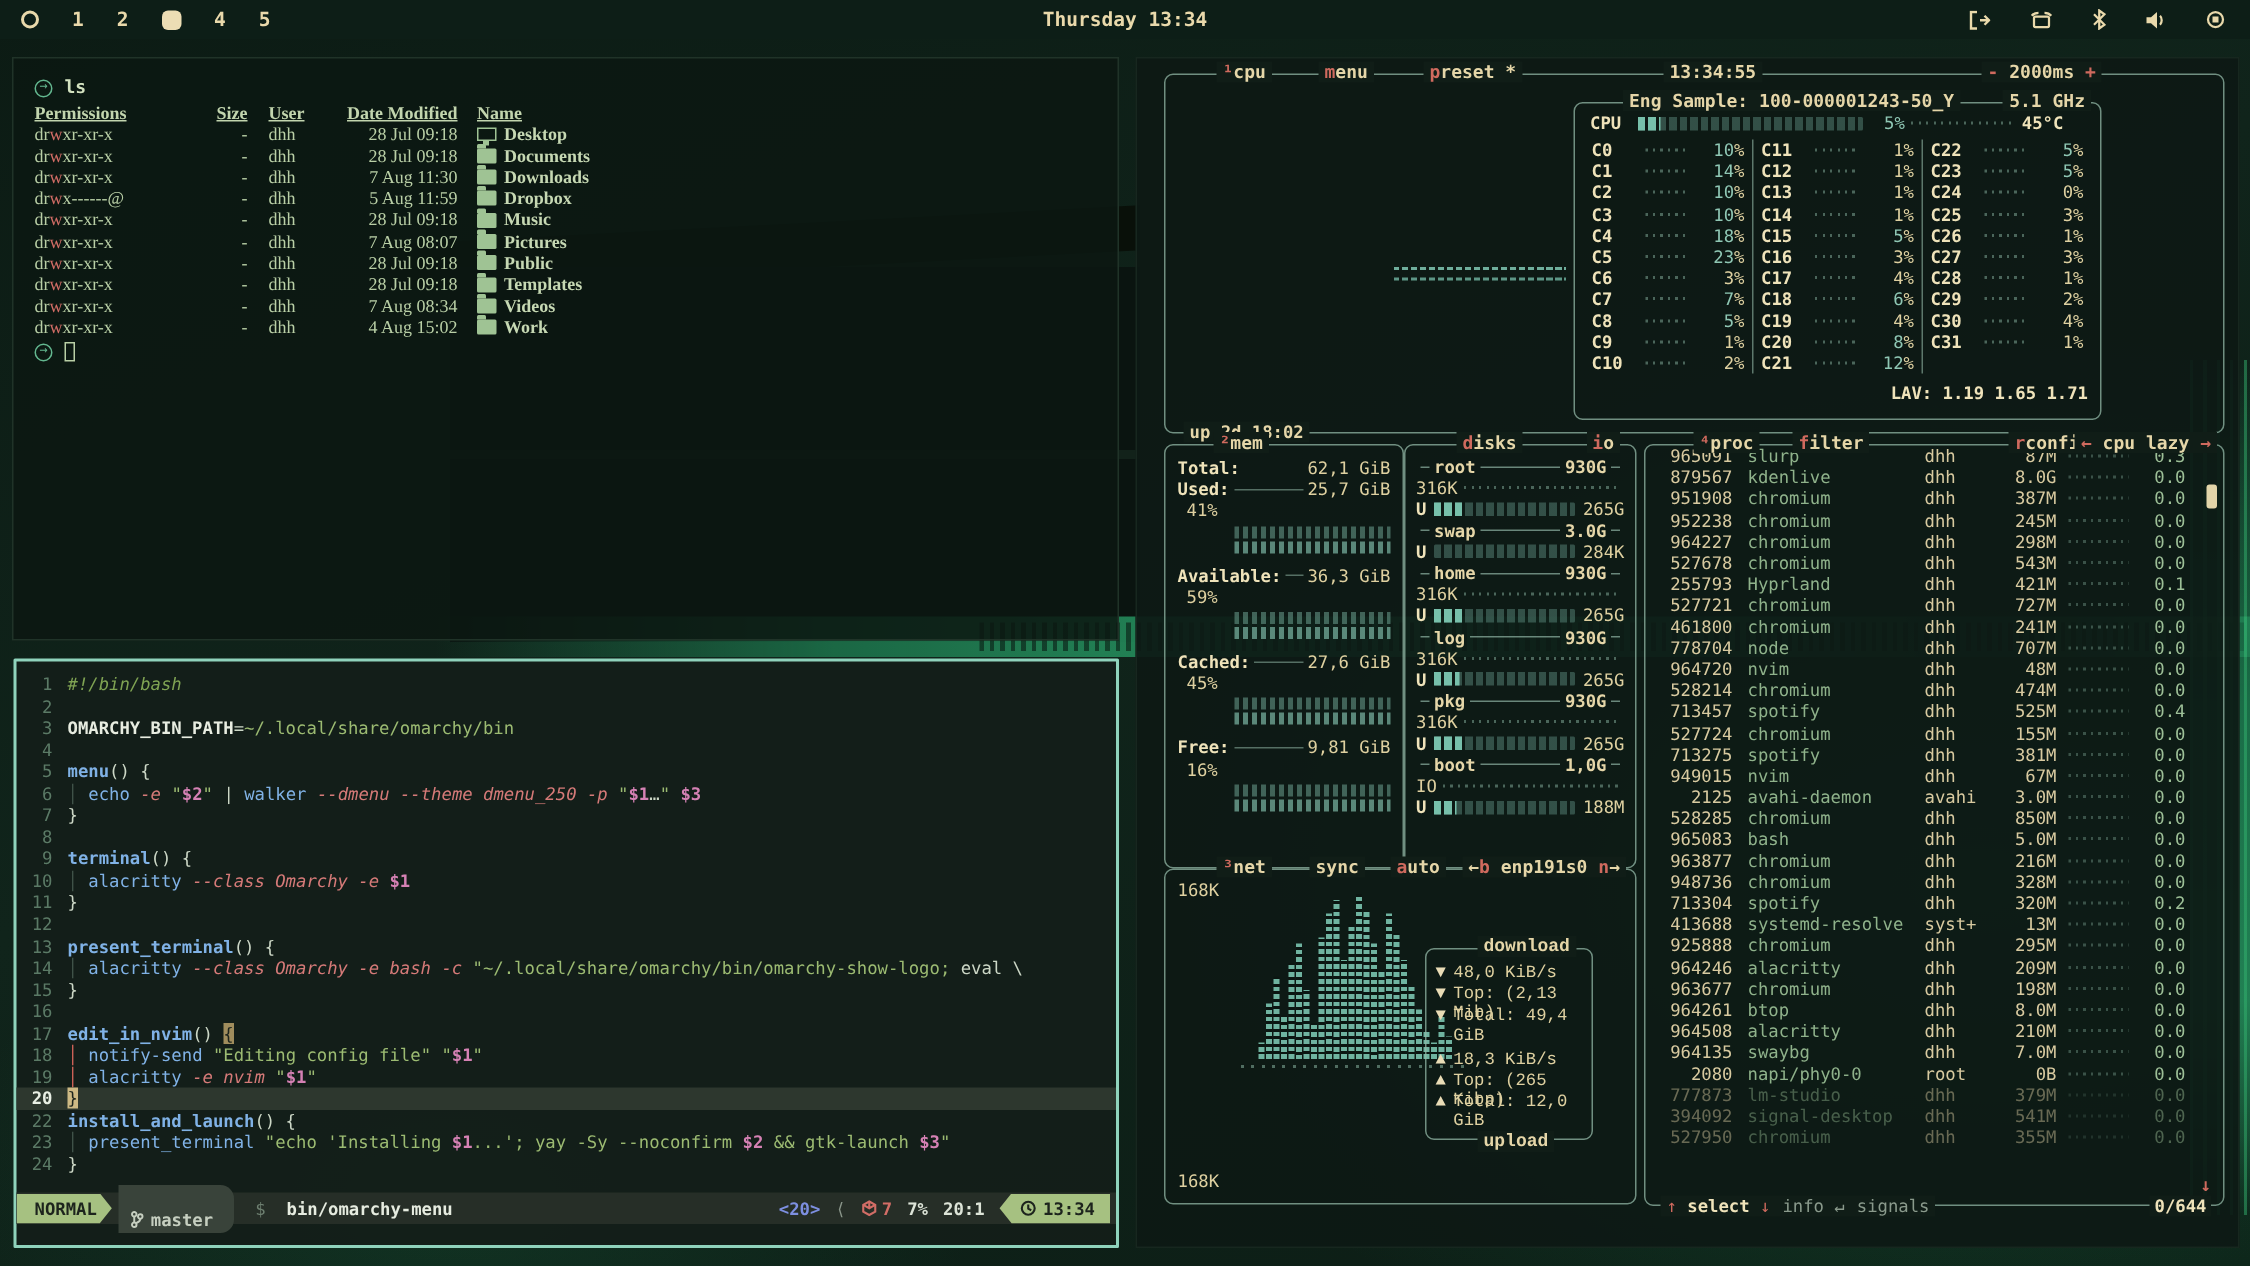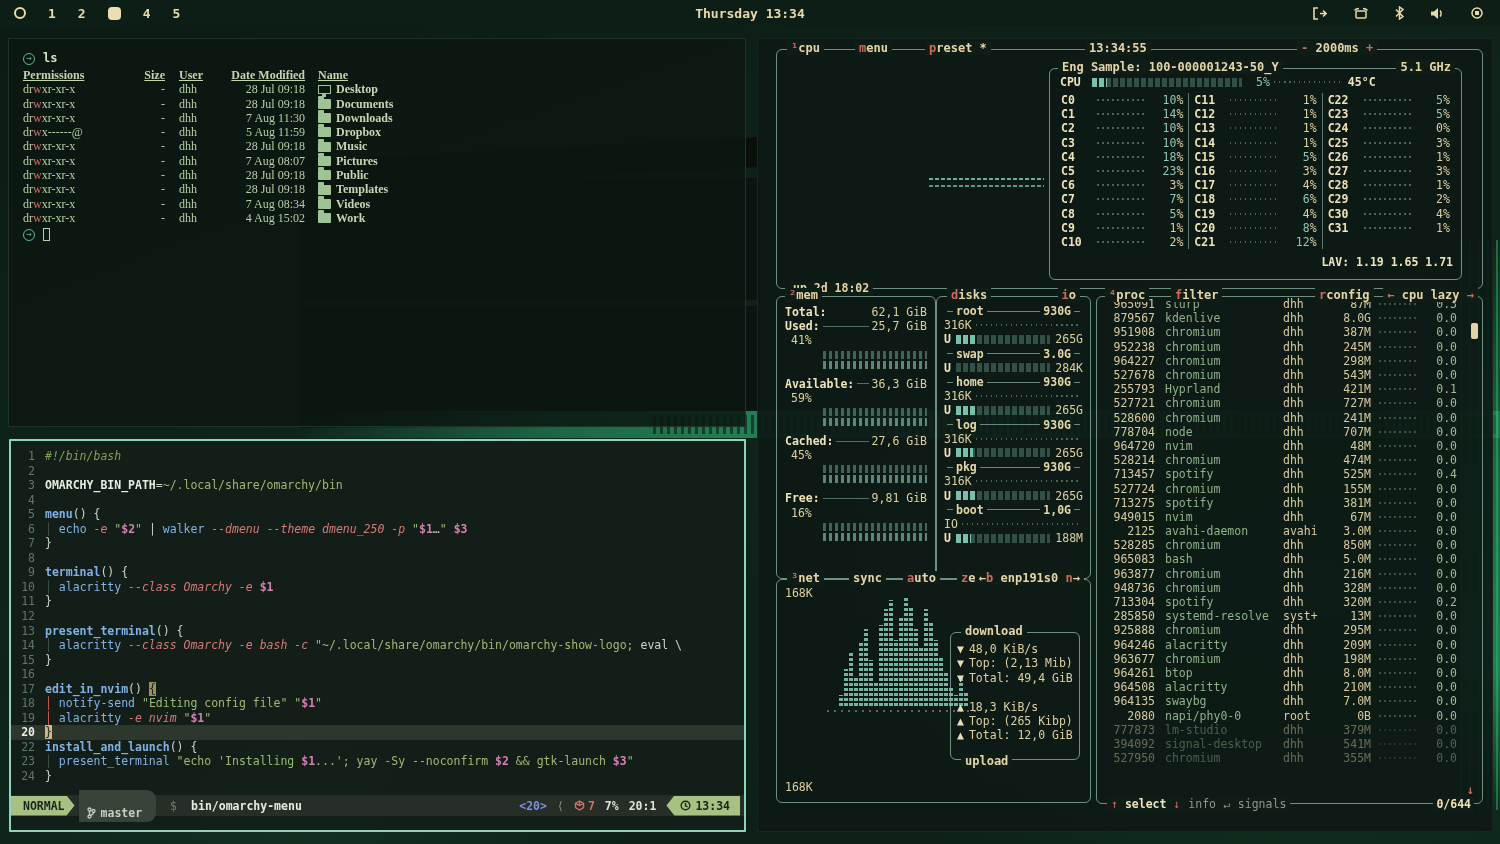--- a/index.html
+++ b/index.html
@@ -90,21 +90,21 @@
   .st-sel { color:#7d8fe0; font-weight:bold; }
   .st-sep { color:#8a968a; }
   .st-diag { color:#d26d66; font-weight:bold; display:flex; align-items:center; gap:3px; }
   .st-pct,.st-pos { color:#dde4d8; font-weight:bold; }
   .st-time { background:#a6c181; color:#1d241d; font-weight:bold; padding:3px 10px 3px 14px;
     clip-path:polygon(8px 0,100% 0,100% 100%,8px 100%,0 50%); display:flex; gap:4px; align-items:center; }
 
   
   .bbox { position:absolute; border:1.5px solid rgba(146,183,166,.75); border-radius:6px; }
   .btitle { position:absolute; top:-9px; background:#101d17; color:#e5d6a8; font-weight:bold;
-    font-size:12px; padding:0 4px; white-space:nowrap; }
+    font-size:12px; padding:0 4px; white-space:nowrap;margin-left:24px; }
   .hot { color:#cf6a5e; }
   .btop-txt { color:#ded0a0; font-size:11.5px; }
   .teal { color:#8fc7b4; }
   .dim-dots { flex:1; height:2px; margin:0 4px; align-self:center;
     background:repeating-linear-gradient(90deg, rgba(125,165,148,.55) 0 1.5px, transparent 1.5px 5px); }
 
   
   #cpu-graph-line { position:absolute; left:152px; top:128px; width:115px; height:12px;
     background:
      repeating-linear-gradient(90deg,#6fae9c 0 4px, transparent 4px 6px) 0 0/100% 2px no-repeat,
@@ -134,22 +134,22 @@
   .disk-name-line { display:flex; align-items:center; height:14.2px; font-size:11.5px; font-weight:bold; color:#e5d6a8; }
   .disk-line { display:flex; align-items:center; height:14.2px; font-size:11.5px; }
   .dk-dash { flex:1; margin:0 3px; border-bottom:1.5px solid rgba(146,183,166,.7); height:1px; }
   .dk-bar { flex:1; margin:0 5px; }
 
   
   #net-bars { position:absolute; left:62px; top:14px; width:140px; height:112px; display:flex; align-items:flex-end; gap:1px; }
   .nbar { width:4px; background:repeating-linear-gradient(0deg, #6fb3a0 0 3px, rgba(10,20,16,.8) 3px 5px); }
   #net-dotrow { position:absolute; left:50px; top:130px; width:150px; height:2px;
     background:repeating-linear-gradient(90deg, rgba(125,165,148,.6) 0 2px, transparent 2px 7px); }
-  #net-info { position:absolute; left:173px; top:52px; width:130px; height:128px;
-    border:1.5px solid rgba(146,183,166,.75); border-radius:6px; padding:5px 6px; }
+  #net-info { position:absolute; left:173px; top:52px; width:112px; height:128px;
+    border:1.5px solid rgba(146,183,166,.75); border-radius:6px; padding:5px 6px;font-family:Liberation Mono, monospace; }
   .net-line { display:flex; gap:5px; font-size:11.5px; height:14.4px; color:#ded0a0; }
   .net-arrow { color:#e9dcb6; }
 
   
   #proc-head { display:flex; font-size:11.5px; font-weight:bold; color:#efe3ba; padding:5px 8px 2px 8px; }
   .p-pid{width:50px;text-align:right} .p-prog{width:128px;padding-left:10px}
   .p-user{width:48px} .p-mem{width:40px;text-align:right} .p-dots{width:52px} .p-cpu{width:34px;text-align:right}
   .proc-row { display:flex; font-size:11.5px; height:14.2px; align-items:center; padding:0 8px; }
   .proc-row .p-pid { color:#d8caa0; }
   .proc-row .p-prog { color:#8fb28b; }
@@ -413,21 +413,21 @@
 
   <div class="bbox" id="box-cpu" style="left:18px;top:10px;width:707px;height:240px">
     <span class="btitle" style="left:10px"><span class="hot">¹</span><span>cpu</span></span>
     <span class="btitle" style="left:78px"><span class="hot">m</span><span>enu</span></span>
     <span class="btitle" style="left:148px"><span class="hot">p</span><span>reset *</span></span>
     <span class="btitle" style="left:308px">13:34:55</span>
     <span class="btitle" style="left:520px"><span class="hot">-</span> <span>2000ms</span> <span class="hot">+</span></span>
     <div id="cpu-graph-line"></div>
     <span class="btop-txt abs" style="left:12px;bottom:-7px;background:#101d17;padding:0 4px;font-weight:bold;color:#e5d6a8">up 2d 18:02</span>
 
-    <div class="bbox" style="left:272px;top:18px;width:413px;height:212px">
+    <div class="bbox" style="left:272px;top:18px;width:352px;height:212px">
       <span class="btitle" style="left:8px">Eng Sample: 100-000001243-50_Y</span>
       <span class="btitle" style="right:6px">5.1 GHz</span>
       <div class="cpu-row" style="position:absolute;left:10px;right:10px;top:6px">
         <span class="core-label">CPU</span>
         <span class="meter" style="width:150px">
             <span class="fill" style="width:10%"></span>
           </span>
         <span class="teal" style="margin-left:14px">5%</span>
         <span class="dim-dots" style="max-width:70px"></span>
         <span class="bolded">45°C</span>
@@ -907,21 +907,21 @@
           <span class="p-pid">527721</span>
           <span class="p-prog">chromium</span>
           <span class="p-user">dhh</span>
           <span class="p-mem">727M</span>
           <span class="p-dots">
             <i></i>
           </span>
           <span class="p-cpu">0.0</span>
         </div>
         <div class="proc-row">
-          <span class="p-pid">528600</span>
+          <span class="p-pid">461800</span>
           <span class="p-prog">chromium</span>
           <span class="p-user">dhh</span>
           <span class="p-mem">241M</span>
           <span class="p-dots">
             <i></i>
           </span>
           <span class="p-cpu">0.0</span>
         </div>
         <div class="proc-row">
           <span class="p-pid">778704</span>
@@ -1047,21 +1047,21 @@
           <span class="p-pid">713304</span>
           <span class="p-prog">spotify</span>
           <span class="p-user">dhh</span>
           <span class="p-mem">320M</span>
           <span class="p-dots">
             <i></i>
           </span>
           <span class="p-cpu">0.2</span>
         </div>
         <div class="proc-row">
-          <span class="p-pid">285850</span>
+          <span class="p-pid">413688</span>
           <span class="p-prog">systemd-resolve</span>
           <span class="p-user">syst+</span>
           <span class="p-mem">13M</span>
           <span class="p-dots">
             <i></i>
           </span>
           <span class="p-cpu">0.0</span>
         </div>
         <div class="proc-row">
           <span class="p-pid">925888</span>

